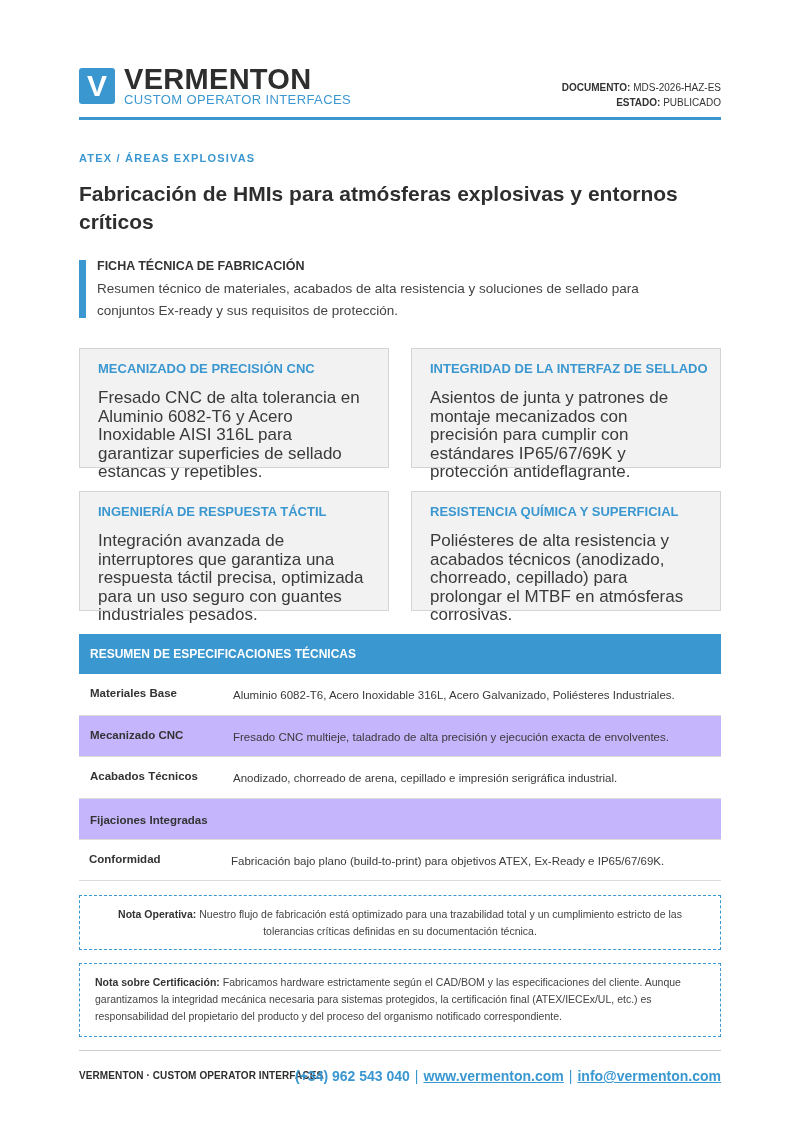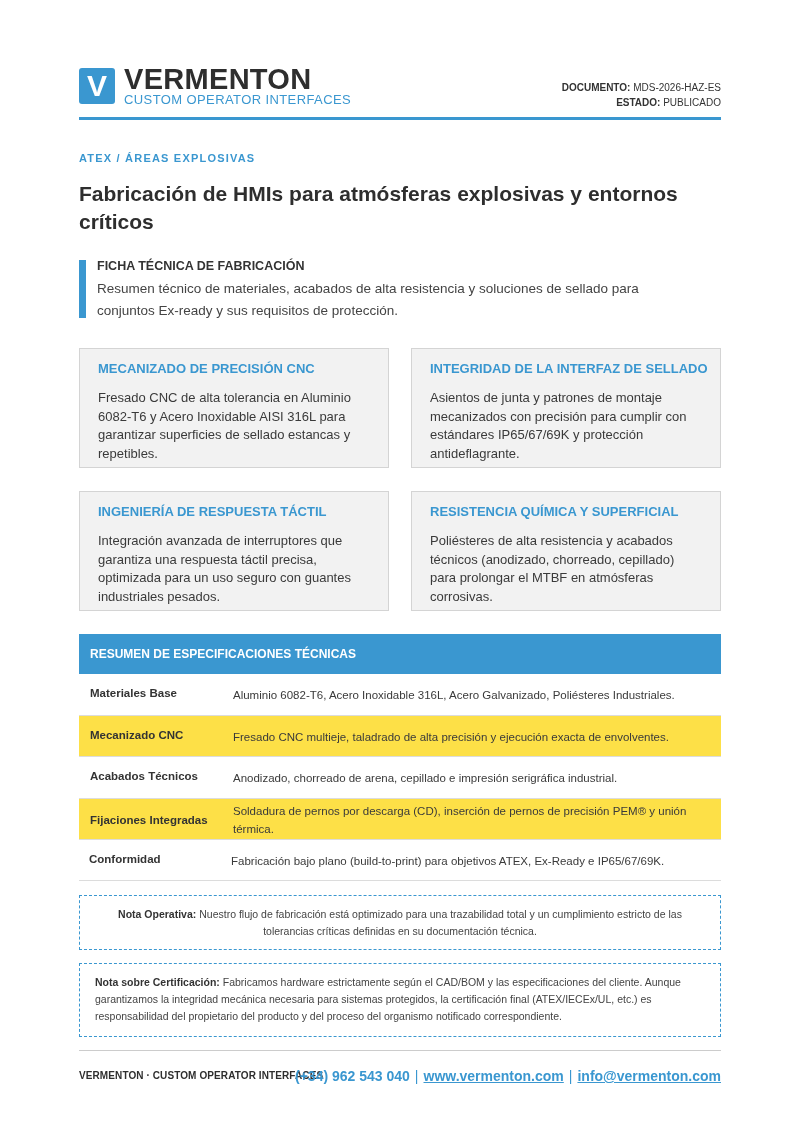--- a/index.html
+++ b/index.html
@@ -23,27 +23,27 @@
   .title { position: absolute; left: 0; top: 180px; width: 642px; font-size: 21px; font-weight: bold; color: #2e2e2e; line-height: 28px; }
 
   .summary { position: absolute; left: 0; top: 258px; width: 642px; height: 60px; }
   .summary-bar { position: absolute; left: 0; top: 2px; width: 7px; height: 58px; background: #3a97d0; }
   .summary-label { position: absolute; left: 18px; top: 1px; font-size: 12.5px; font-weight: bold; color: #333; }
   .summary-text { position: absolute; left: 18px; top: 20px; width: 600px; font-size: 13.5px; line-height: 22px; color: #444; }
 
   
   .card { position: absolute; width: 310px; height: 120px; background: #f2f2f2; border: 1px solid #d4d4d4; }
   .card-title { position: absolute; left: 18px; top: 12px; font-size: 13px; font-weight: bold; color: #3a97d0; white-space: nowrap; }
-  .card-text { position: absolute; left: 18px; top: 40px; width: 270px; font-size: 13px; line-height: 18.5px; color: #3a3a3a; }
+  .card-text { position: absolute; left: 18px; top: 40px; width: 270px; font-size: 17px; line-height: 18.5px; color: #3a3a3a; }
 
   
   .spec { position: absolute; left: 0; top: 634px; width: 642px; }
   .spec-head { height: 40px; background: #3a97d0; color: #fff; font-size: 12px; font-weight: bold; line-height: 40px; padding-left: 11px; }
   .spec-row { position: relative; border-bottom: 1px solid #dcdcdc; }
-  .spec-row.alt { background: #fde047; }
+  .spec-row.alt { background: #c4b5fd; }
   .spec-label { position: absolute; left: 11px; font-size: 11.5px; font-weight: bold; color: #333; }
   .spec-value { position: absolute; left: 154px; width: 485px; font-size: 11.5px; line-height: 18px; color: #3a3a3a; }
 
   
   .note { position: absolute; left: 0; width: 642px; border: 1px dashed #3a97d0; padding: 10px 15px; font-size: 10.5px; line-height: 17px; color: #444; }
   .note b { color: #333; }
 
   
   .footer-rule { position: absolute; left: 0; top: 1050px; width: 642px; height: 1px; background: #cccccc; }
   .footer-left { position: absolute; left: 0; top: 1070px; font-size: 10px; font-weight: bold; color: #2e2e2e; letter-spacing: 0.1px; }
@@ -110,21 +110,20 @@
     <div class="spec-row alt" style="height:41px;">
       <div class="spec-label" style="top:13px;">Mecanizado CNC</div>
       <div class="spec-value" style="top:12px;">Fresado CNC multieje, taladrado de alta precisión y ejecución exacta de envolventes.</div>
     </div>
     <div class="spec-row" style="height:42px;">
       <div class="spec-label" style="top:13px;">Acabados Técnicos</div>
       <div class="spec-value" style="top:12px;">Anodizado, chorreado de arena, cepillado e impresión serigráfica industrial.</div>
     </div>
     <div class="spec-row alt" style="height:41px;">
       <div class="spec-label" style="top:15px;">Fijaciones Integradas</div>
-      <div class="spec-value" style="top:3px;">Soldadura de pernos por descarga (CD), inserción de pernos de precisión PEM® y unión térmica.</div>
     </div>
     <div class="spec-row" style="height:41px;">
       <div class="spec-label" style="left:10px; top:13px;">Conformidad</div>
       <div class="spec-value" style="left:152px; top:12px;">Fabricación bajo plano (build-to-print) para objetivos ATEX, Ex-Ready e IP65/67/69K.</div>
     </div>
   </div>
 
   <div class="note" style="top:895px; height:55px;text-align:center;">
     <b>Nota Operativa:</b>
     <span>Nuestro flujo de fabricación está optimizado para una trazabilidad total y un cumplimiento estricto de las tolerancias críticas definidas en su documentación técnica.</span>

